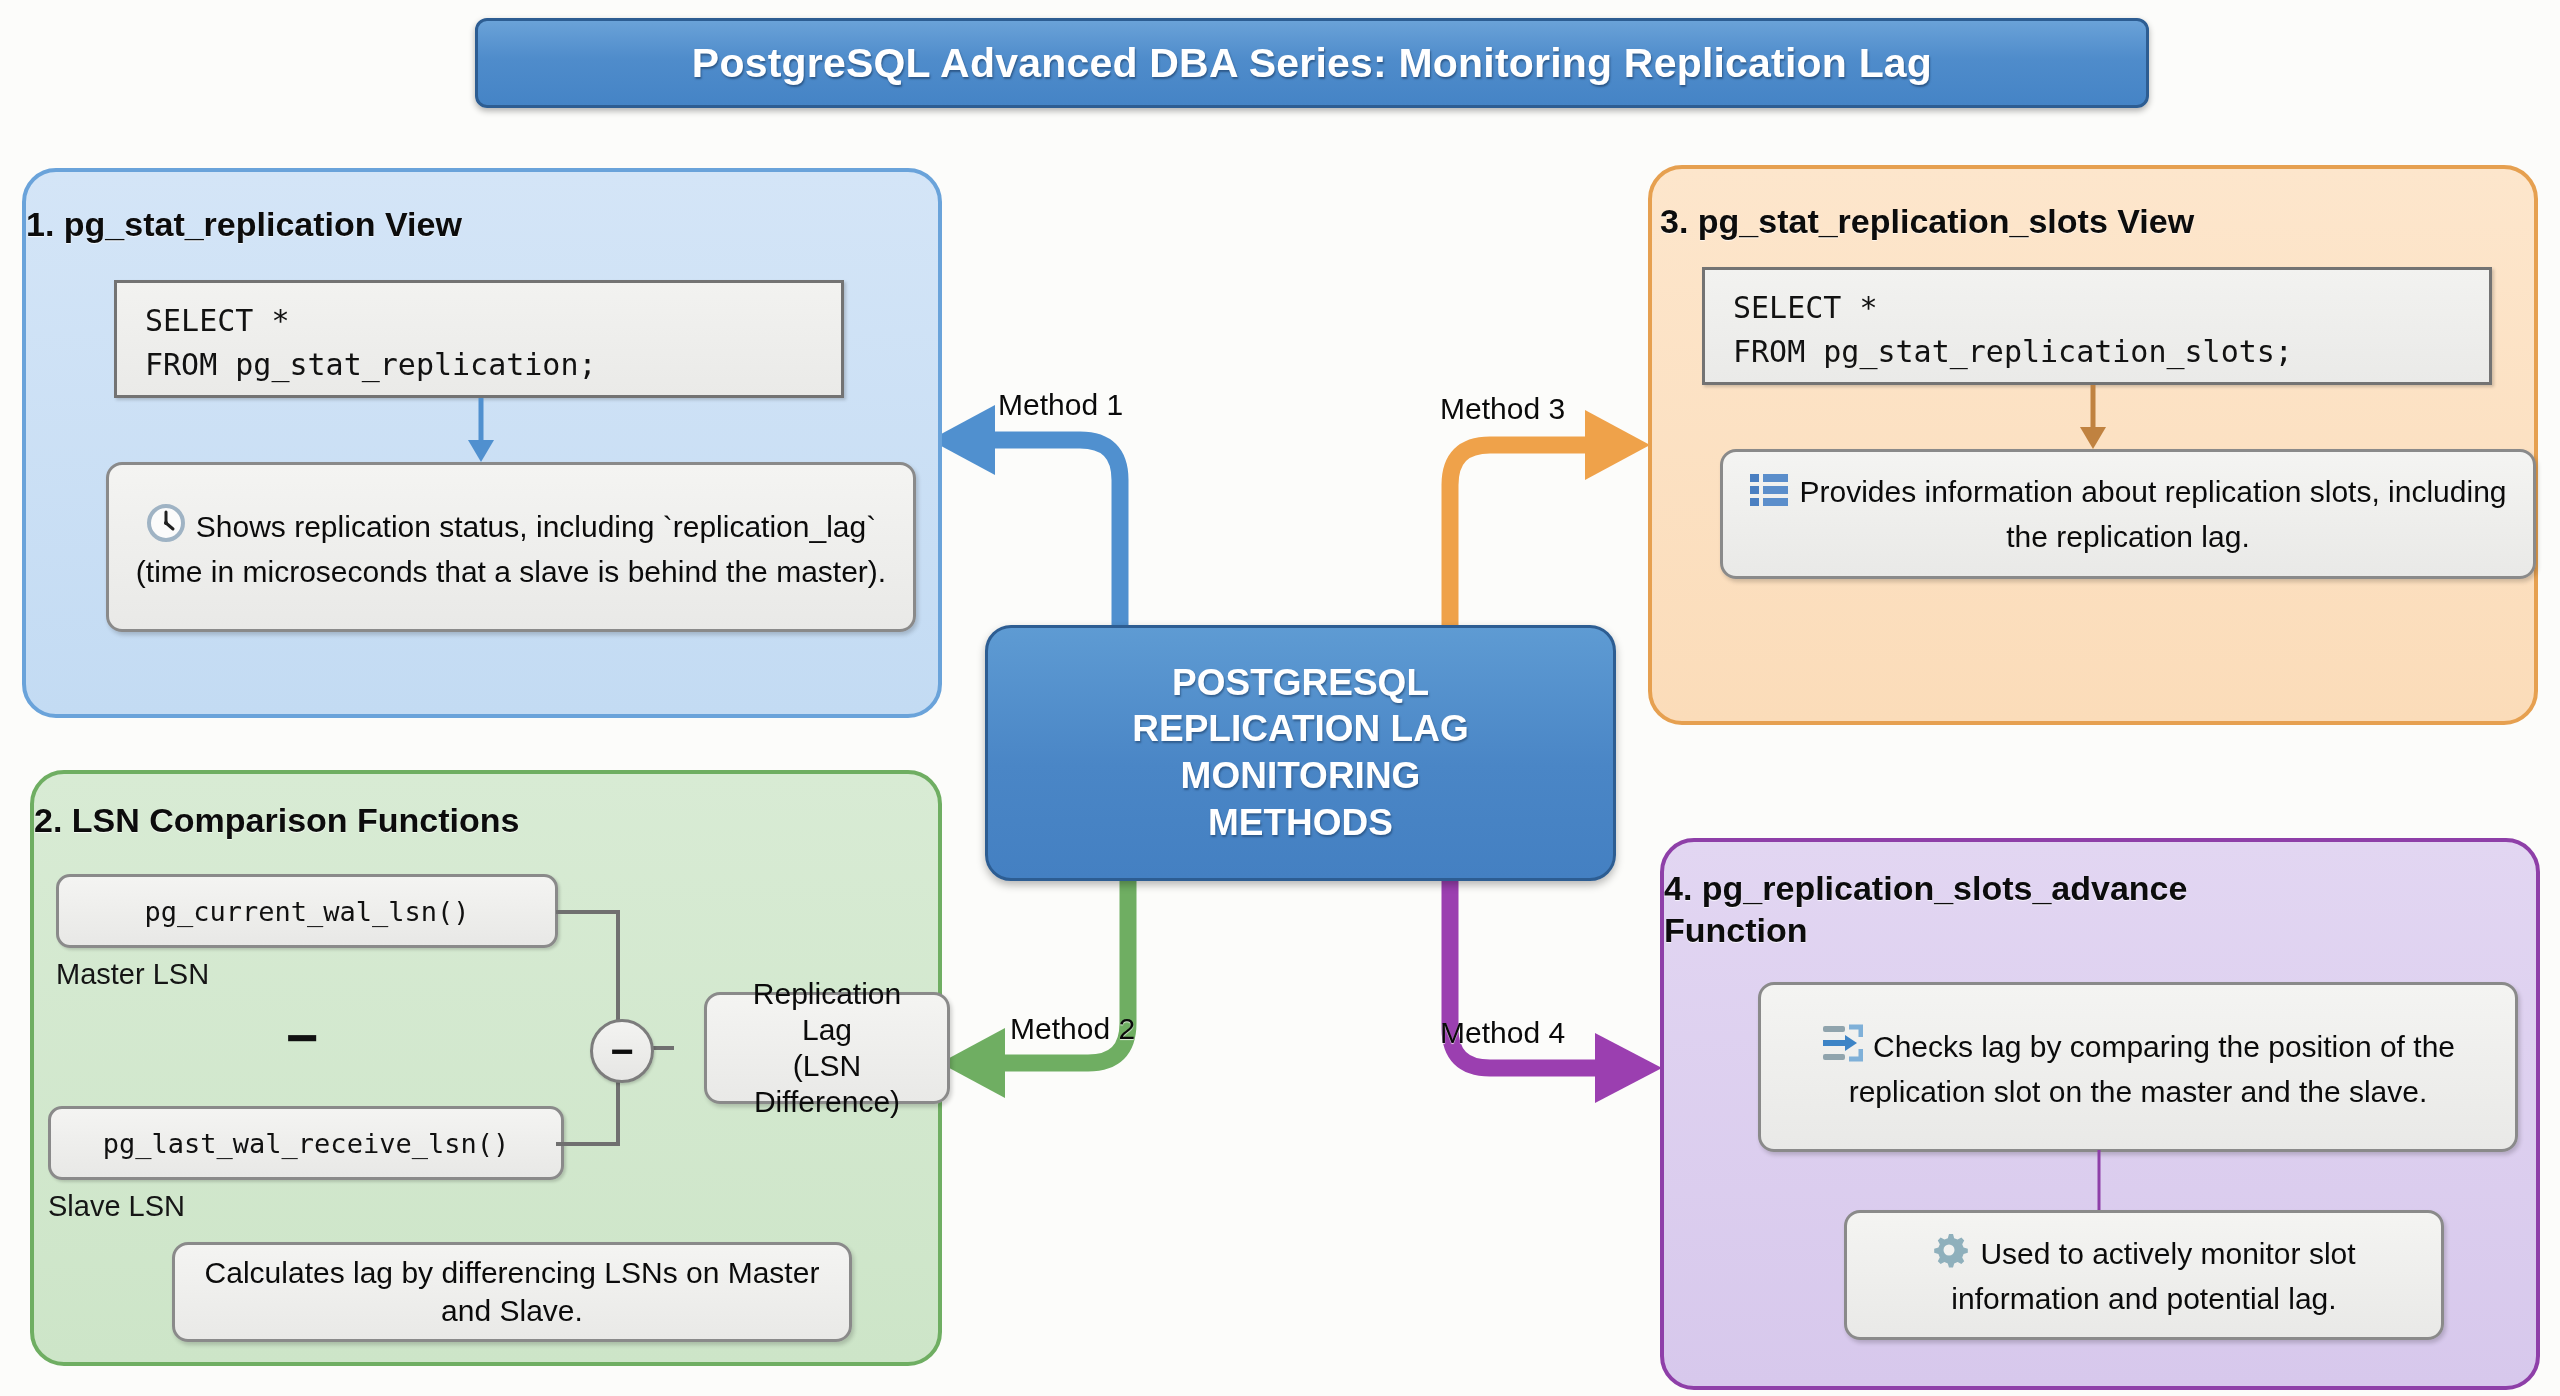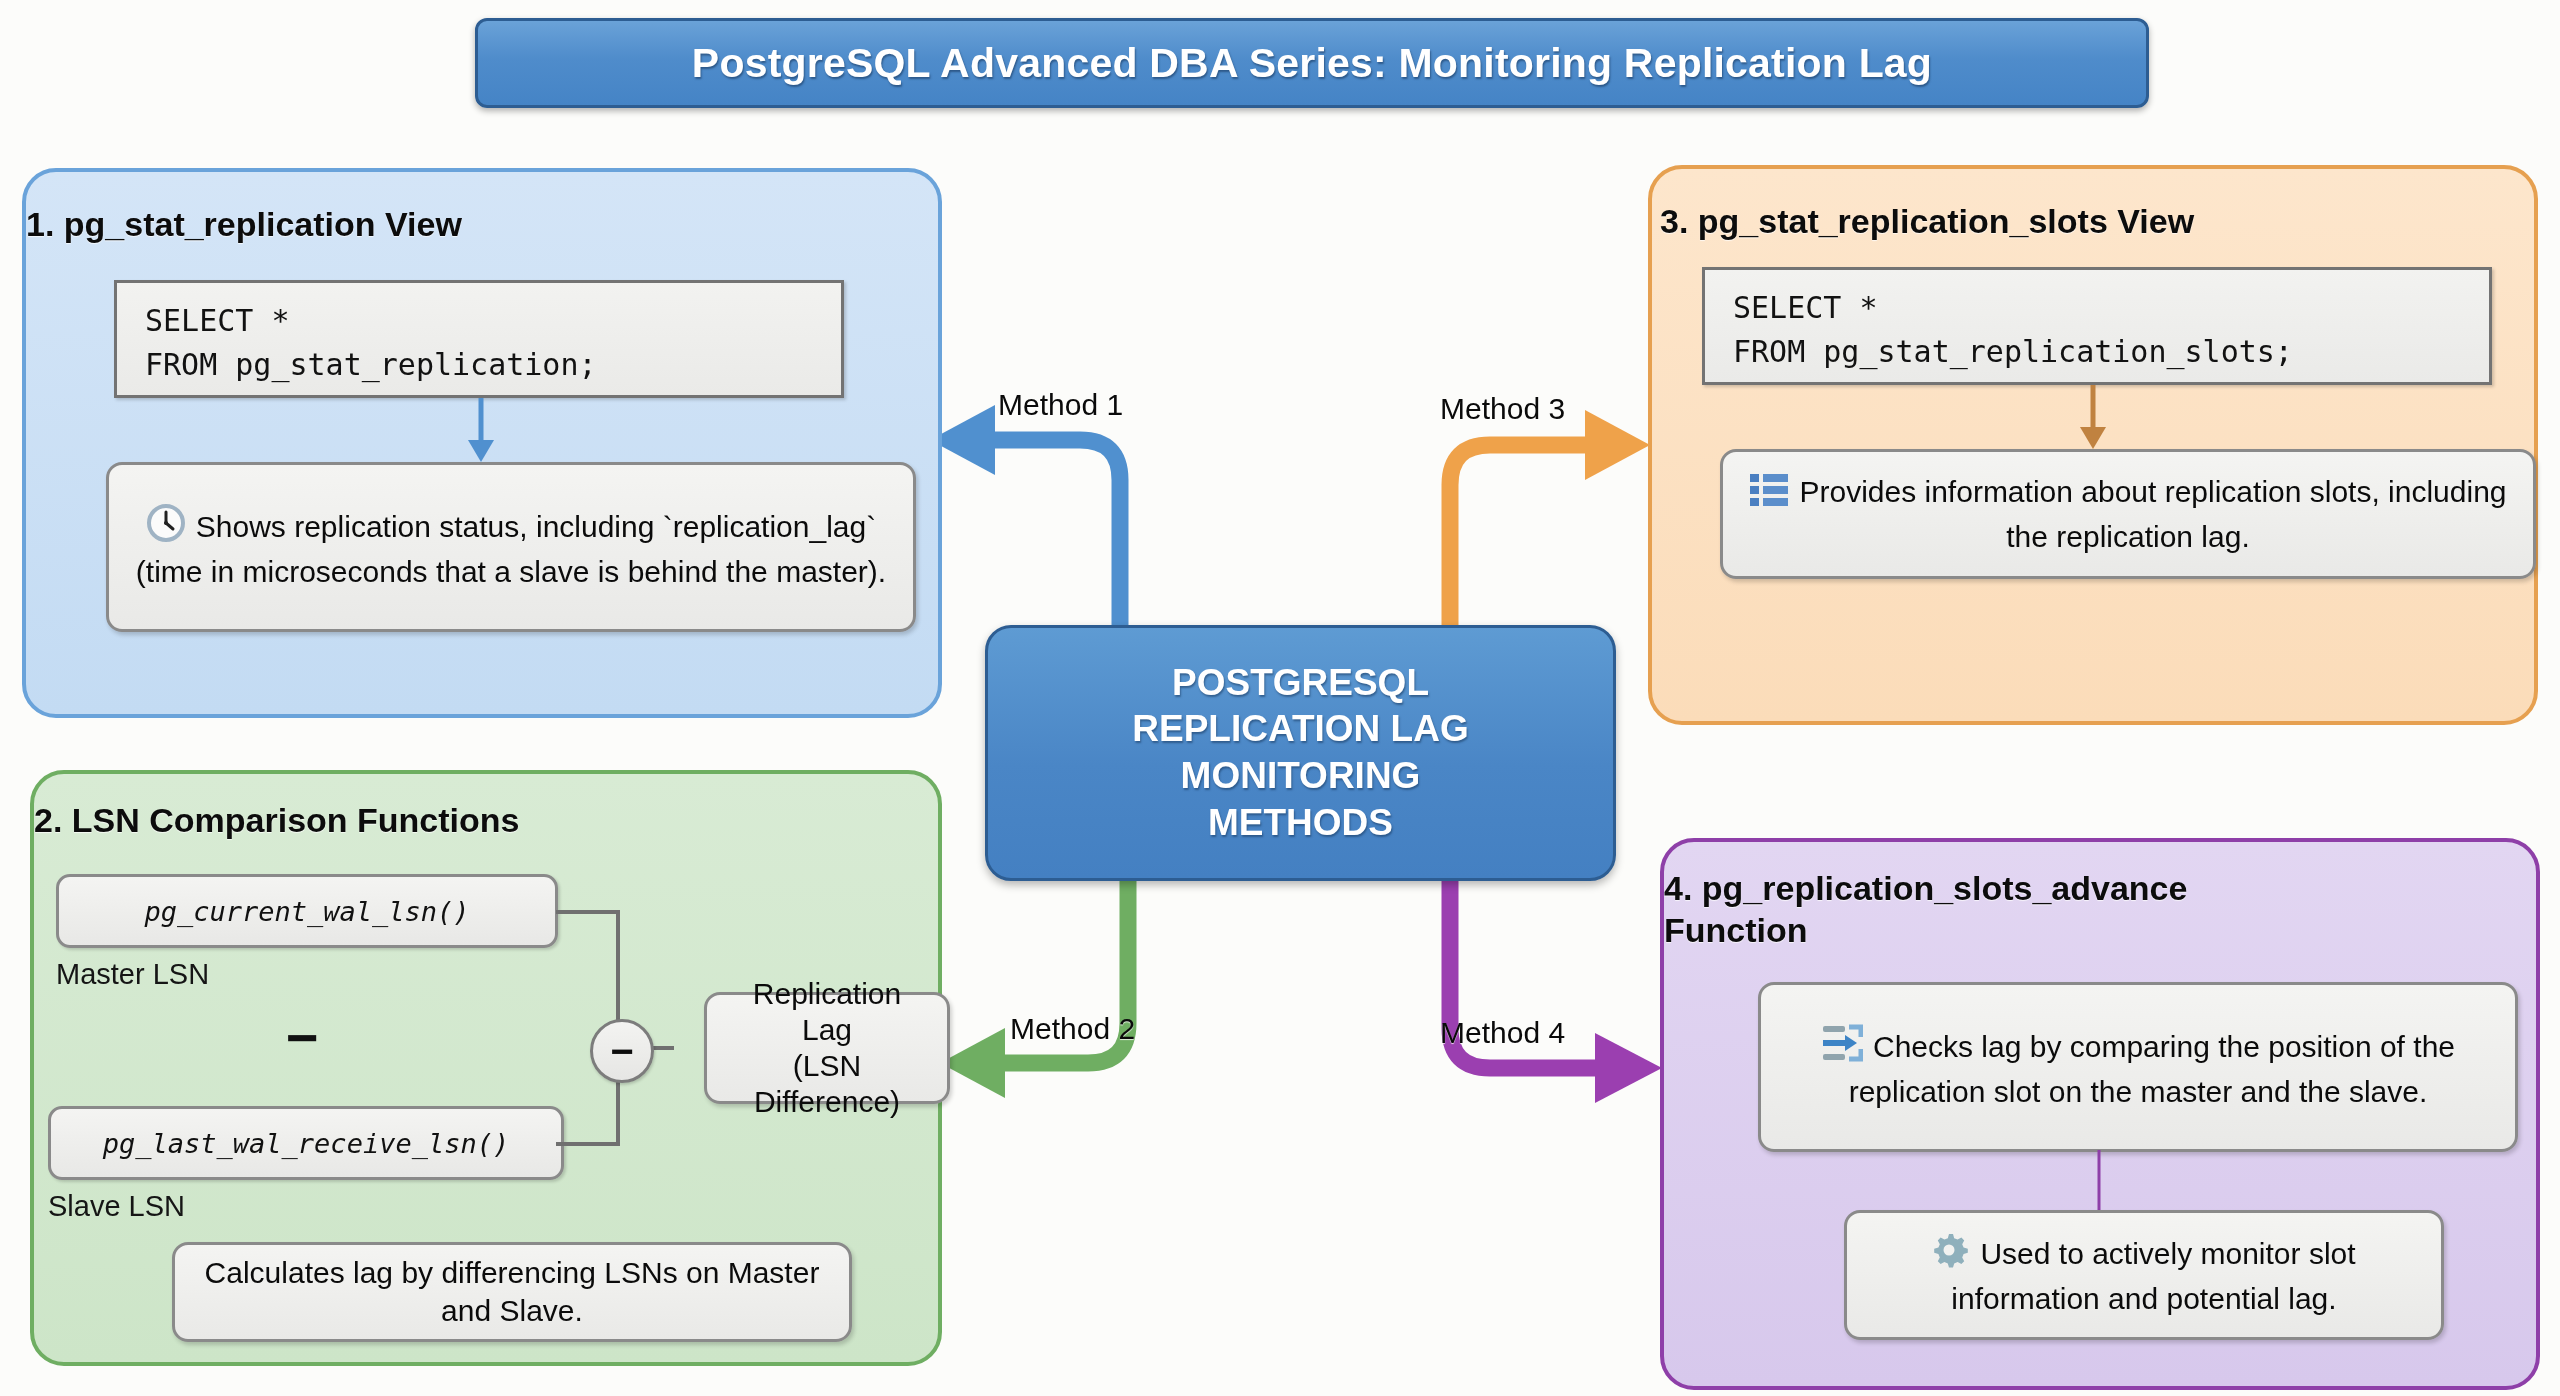--- a/index.html
+++ b/index.html
@@ -72,21 +72,21 @@
   .note .ic{display:inline-block;vertical-align:-6px;margin-right:10px;}
 
   
   .pill{
     position:absolute;box-sizing:border-box;
     background:linear-gradient(180deg,#f4f4f2 0%,#e8e8e6 100%);
     border:3px solid #8a8a8a;border-radius:14px;
     box-shadow:2px 2px 3px rgba(0,0,0,.16);
     font-family:"DejaVu Sans Mono","Liberation Mono",monospace;
     font-size:27px;color:#111;
-    display:flex;align-items:center;justify-content:center;font-style:italic;
+    display:flex;align-items:center;justify-content:center;
   }
   .caption{position:absolute;font-size:29px;color:#151515;text-align:left;}
 
   .minus-circle{
     position:absolute;width:58px;height:58px;border-radius:50%;
     background:linear-gradient(180deg,#f3f3f1 0%,#e6e6e4 100%);
     border:3px solid #7c7c7c;
     display:flex;align-items:center;justify-content:center;
     font-size:40px;font-weight:bold;color:#0d0d0d;line-height:0;
     box-shadow:1px 2px 3px rgba(0,0,0,.18);

